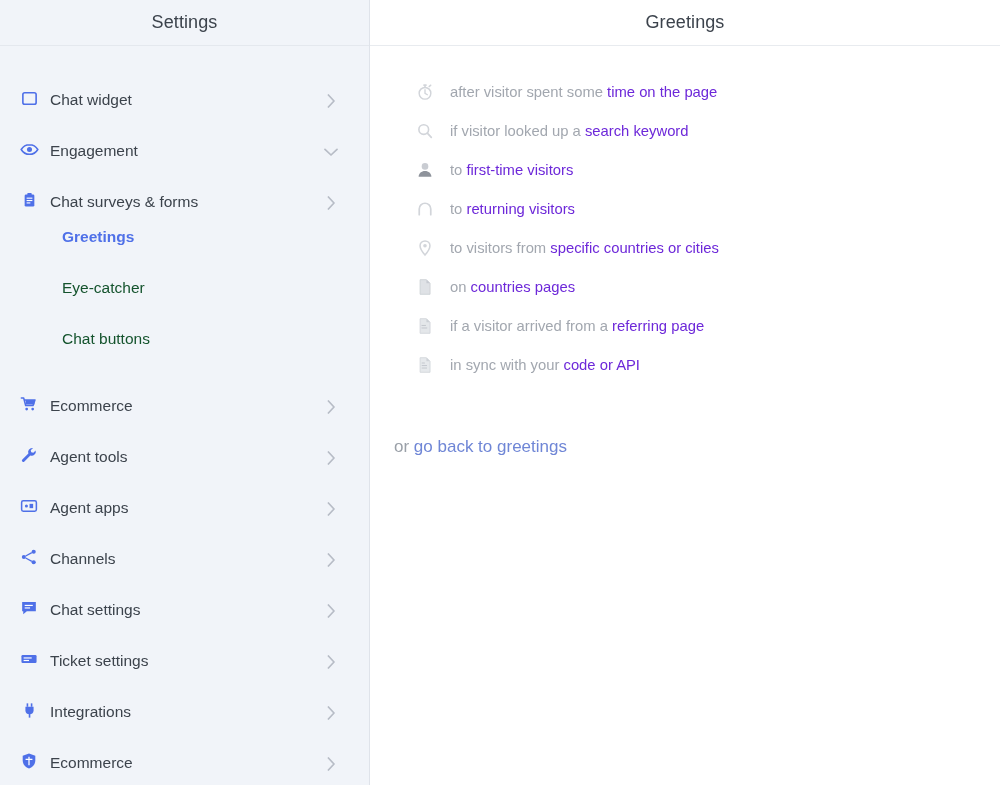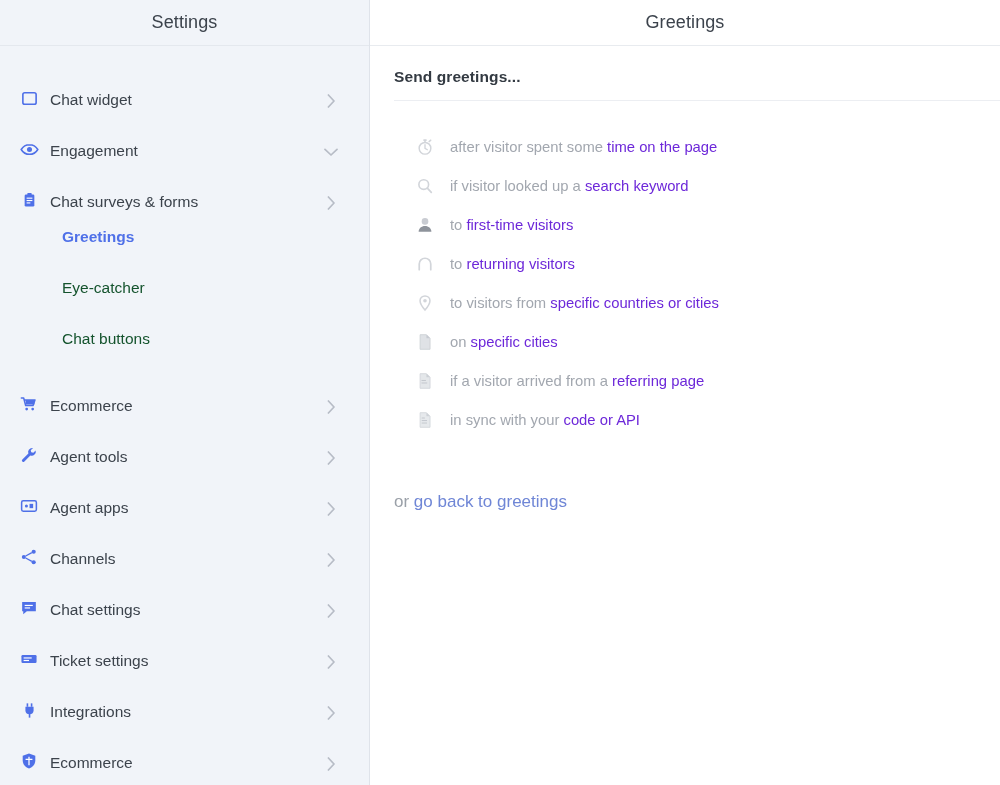--- a/index.html
+++ b/index.html
@@ -382,23 +382,20 @@
       </div>
 
     </nav>
   </aside>
 
   <section id="main">
     <div class="panel-header">Greetings</div>
 
     <div class="main-body">
 
-      <div class="section-title-wrap">
-        <div class="section-title">Send greetings...</div>
-      </div>
 
       <div class="options-list">
 
         <div class="option-row">
           <span class="option-icon">
             <svg width="18" height="18" viewBox="0 0 20 20">
               <circle cx="10" cy="11.4" r="6.5" fill="none" stroke="#d2d5da" stroke-width="1.6"></circle>
               <path d="M10 7.4v4l2.6 1.6" stroke="#d2d5da" stroke-width="1.5" fill="none" stroke-linecap="round"></path>
               <rect x="8" y="1.4" width="4" height="1.9" rx="0.8" fill="#d2d5da"></rect>
               <rect x="9.1" y="2.8" width="1.8" height="2.4" fill="#d2d5da"></rect>
@@ -458,21 +455,21 @@
         </div>
 
         <div class="option-row">
           <span class="option-icon">
             <svg width="18" height="18" viewBox="0 0 20 20">
               <path d="M4.6 1.9h7l4 4v12.2h-11z" fill="#dfe2e6" stroke="#cfd3d8" stroke-width="1.1" stroke-linejoin="round"></path>
               <path d="M11.6 1.9v4h4" fill="#c7cbd1"></path>
             </svg>
           </span>
           <span class="option-text">
-            <span>on </span><b>specific cities</b>
+            <span>on </span><b>countries pages</b>
           </span>
         </div>
 
         <div class="option-row">
           <span class="option-icon">
             <svg width="18" height="18" viewBox="0 0 20 20">
               <path d="M4.6 1.9h7l4 4v12.2h-11z" fill="#e4e7ea" stroke="#d4d8dd" stroke-width="1.1" stroke-linejoin="round"></path>
               <path d="M11.6 1.9v4h4" fill="#ccd0d5"></path>
               <path d="M6.6 12.2h5.4M6.6 9.4h4" stroke="#c2c6cc" stroke-width="1.1" stroke-linecap="round"></path>
             </svg>

